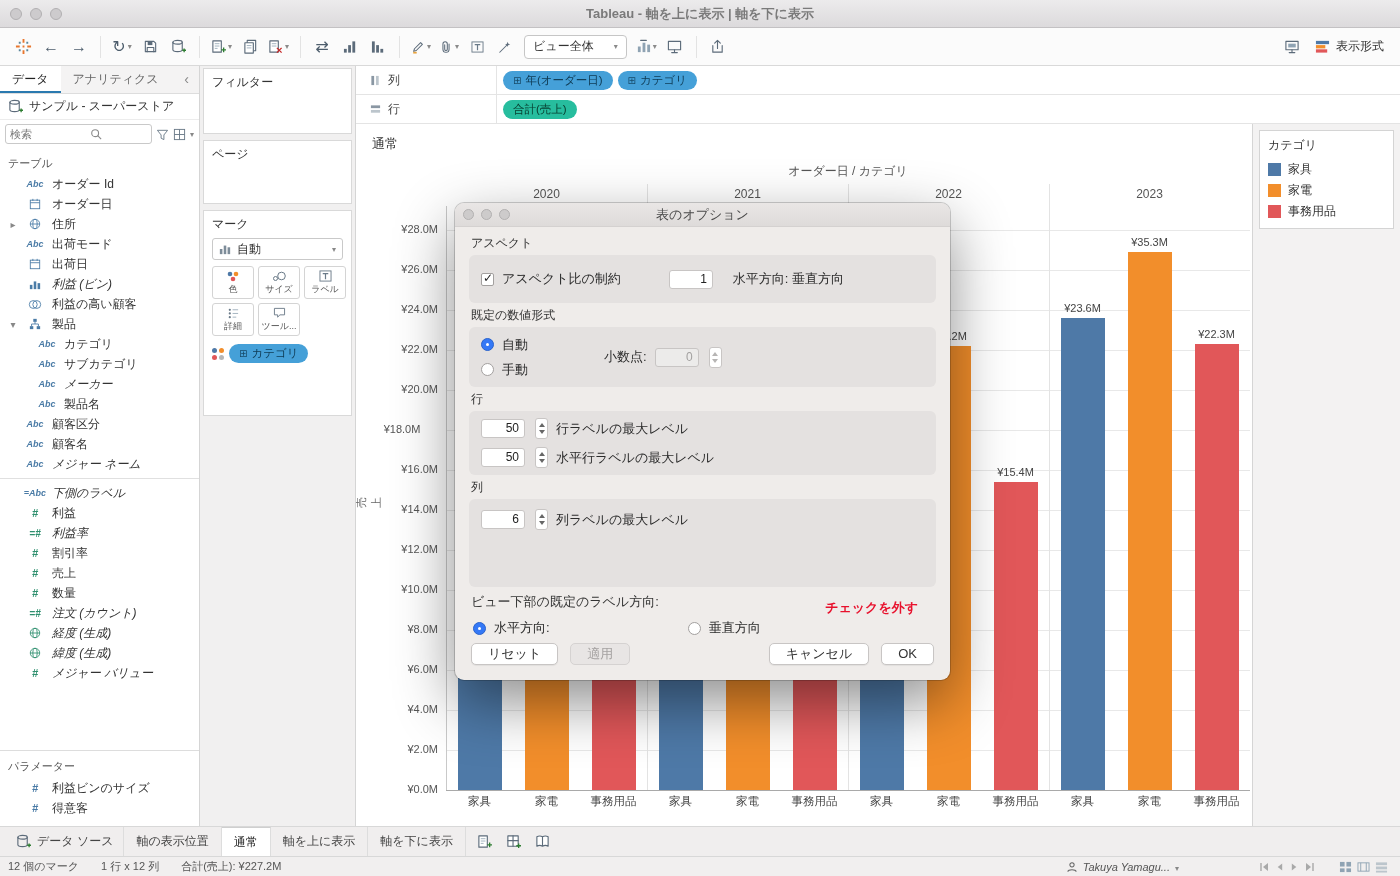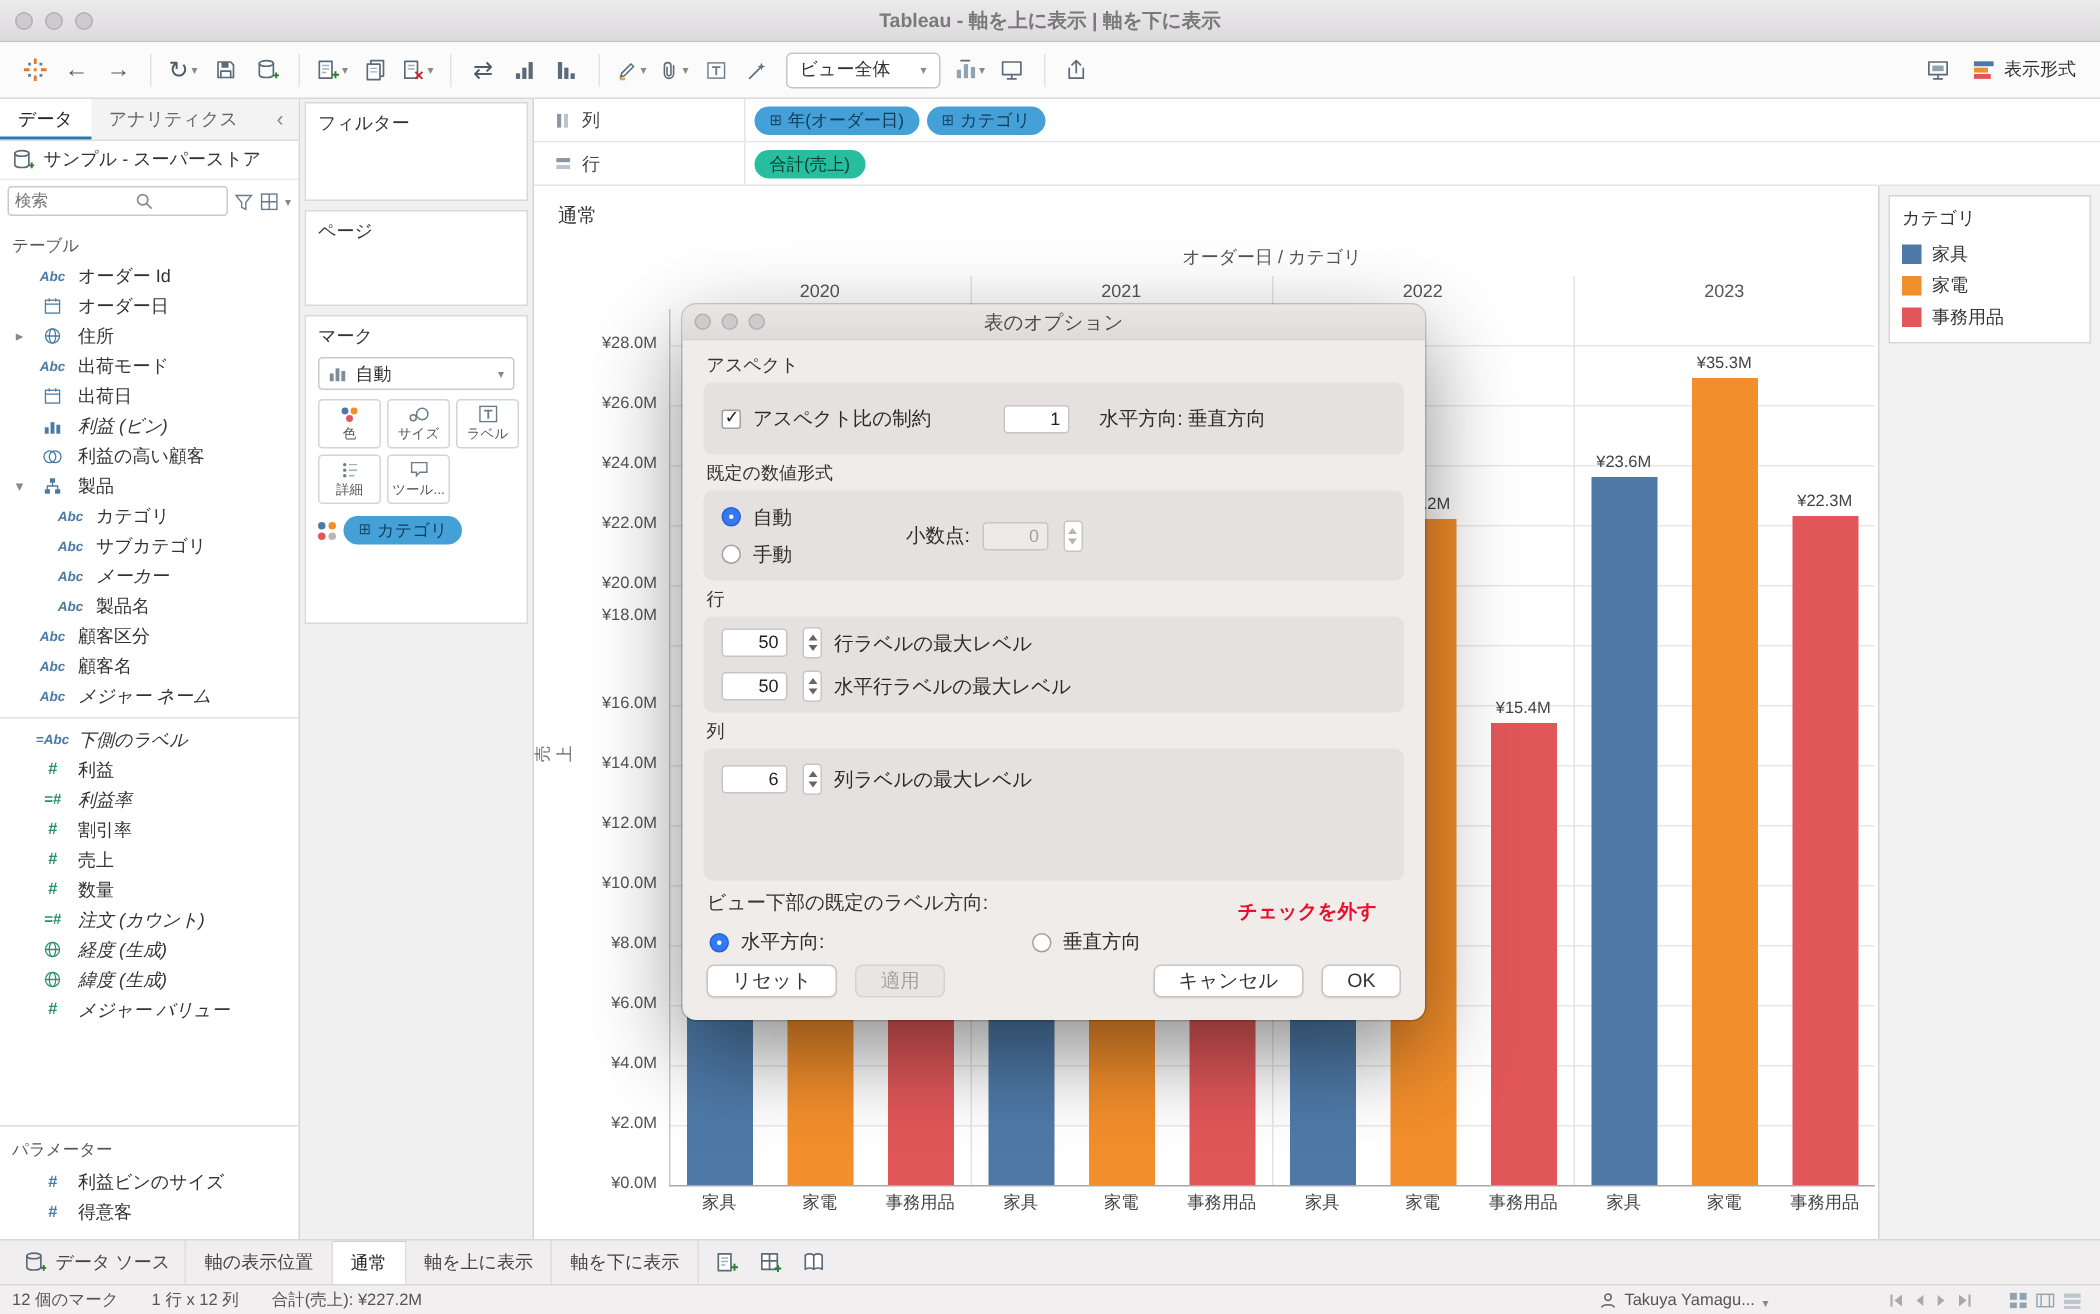--- a/index.html
+++ b/index.html
@@ -149,21 +149,21 @@
   .sheet-tab { padding:0 12px; display:flex; align-items:center; border-right:1px solid #ddd; }
   .sheet-tab:first-of-type { border-left:1px solid #ddd; }
   .sheet-tab.active { background:#fff; border-top:1px solid #cfcfcf; color:#222; }
   .newsheet-btns { display:flex; align-items:center; gap:3px; margin-left:6px; }
   .ns-btn { width:26px; height:22px; display:flex; align-items:center; justify-content:center;
     border:1px solid transparent; border-radius:3px; }
   .statusbar { position:absolute; bottom:0; height:20px; left:0; right:0; background:#f1efef;
     border-top:1px solid #d8d8d8; display:flex; align-items:center; font-size:11px; color:#555; padding:0 8px; }
   .sb-item { margin-right:22px; white-space:nowrap; }
   .sb-right { margin-left:auto; display:flex; align-items:center; gap:10px; }
-  .sb-user { display:flex; align-items:flex-end; gap:5px; }
+  .sb-user { display:flex; align-items:flex-end; gap:5px;font-style:italic; }
   .sb-nav { display:flex; align-items:center; gap:6px; margin-left:70px; }
   .sb-grids { display:flex; align-items:center; gap:5px; margin-left:14px; margin-right:4px; }
 </style>
 </head>
 <body>
 
 <div class="window">
 
   <div class="titlebar">
     <div class="lights">
@@ -730,21 +730,21 @@
       <div class="tick-label" style="left: 366px; top: 623px; width: 72px; height: 14px; position: absolute;">¥8.0M</div>
       <div class="gridline" style="left: 446px; top: 590px; width: 804px; height: 1px; position: absolute;"></div>
       <div class="tick-label" style="left: 366px; top: 583px; width: 72px; height: 14px; position: absolute;">¥10.0M</div>
       <div class="gridline" style="left: 446px; top: 550px; width: 804px; height: 1px; position: absolute;"></div>
       <div class="tick-label" style="left: 366px; top: 543px; width: 72px; height: 14px; position: absolute;">¥12.0M</div>
       <div class="gridline" style="left: 446px; top: 510px; width: 804px; height: 1px; position: absolute;"></div>
       <div class="tick-label" style="left: 366px; top: 503px; width: 72px; height: 14px; position: absolute;">¥14.0M</div>
       <div class="gridline" style="left: 446px; top: 470px; width: 804px; height: 1px; position: absolute;"></div>
       <div class="tick-label" style="left: 366px; top: 463px; width: 72px; height: 14px; position: absolute;">¥16.0M</div>
       <div class="gridline" style="left: 446px; top: 430px; width: 804px; height: 1px; position: absolute;"></div>
-      <div class="tick-label" style="left: 366px; top: 404px; width: 72px; height: 14px; position: absolute;">¥18.0M</div>
+      <div class="tick-label" style="left: 366px; top: 423px; width: 72px; height: 14px; position: absolute; text-align: center;">¥18.0M</div>
       <div class="gridline" style="left: 446px; top: 390px; width: 804px; height: 1px; position: absolute;"></div>
       <div class="tick-label" style="left: 366px; top: 383px; width: 72px; height: 14px; position: absolute;">¥20.0M</div>
       <div class="gridline" style="left: 446px; top: 350px; width: 804px; height: 1px; position: absolute;"></div>
       <div class="tick-label" style="left: 366px; top: 343px; width: 72px; height: 14px; position: absolute;">¥22.0M</div>
       <div class="gridline" style="left: 446px; top: 310px; width: 804px; height: 1px; position: absolute;"></div>
       <div class="tick-label" style="left: 366px; top: 303px; width: 72px; height: 14px; position: absolute;">¥24.0M</div>
       <div class="gridline" style="left: 446px; top: 270px; width: 804px; height: 1px; position: absolute;"></div>
       <div class="tick-label" style="left: 366px; top: 263px; width: 72px; height: 14px; position: absolute;">¥26.0M</div>
       <div class="gridline" style="left: 446px; top: 230px; width: 804px; height: 1px; position: absolute;"></div>
       <div class="tick-label" style="left: 366px; top: 223px; width: 72px; height: 14px; position: absolute;">¥28.0M</div>

